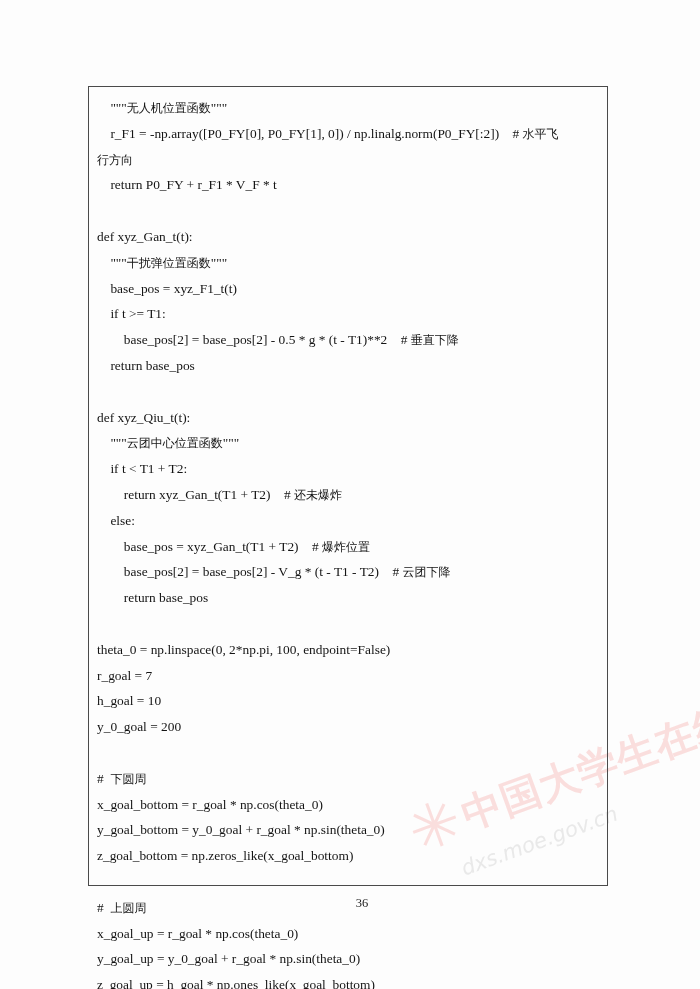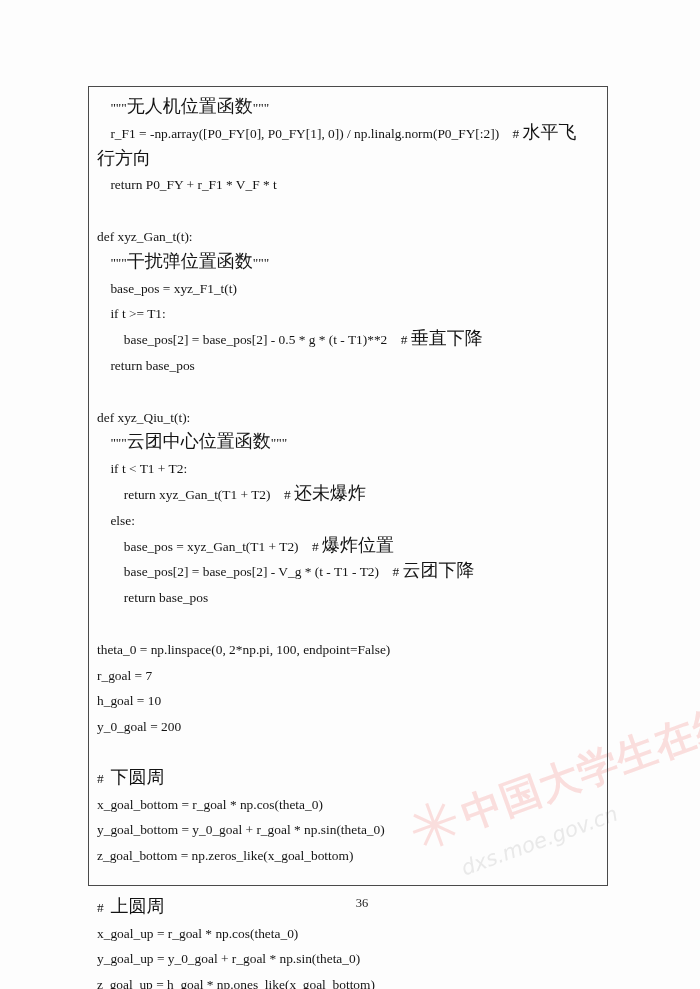--- a/index.html
+++ b/index.html
@@ -89,22 +89,22 @@
     line-height: 25.8px;
     color: #141414;
     white-space: pre;
   }
   .code-line {
     height: 25.8px;
     white-space: pre;
     position: relative;
   }
   .cn {
-    font-family: Liberation Mono, monospace;
-    font-size: 18px;
+    font-family: Liberation Serif, serif;
+    font-size: 12px;
   }
 
   
   .page-number {
     position: absolute;
     left: 0;
     right: 0;
     top: 896px;
     text-align: center;
     font-family: "Liberation Serif", "DejaVu Serif", serif;

